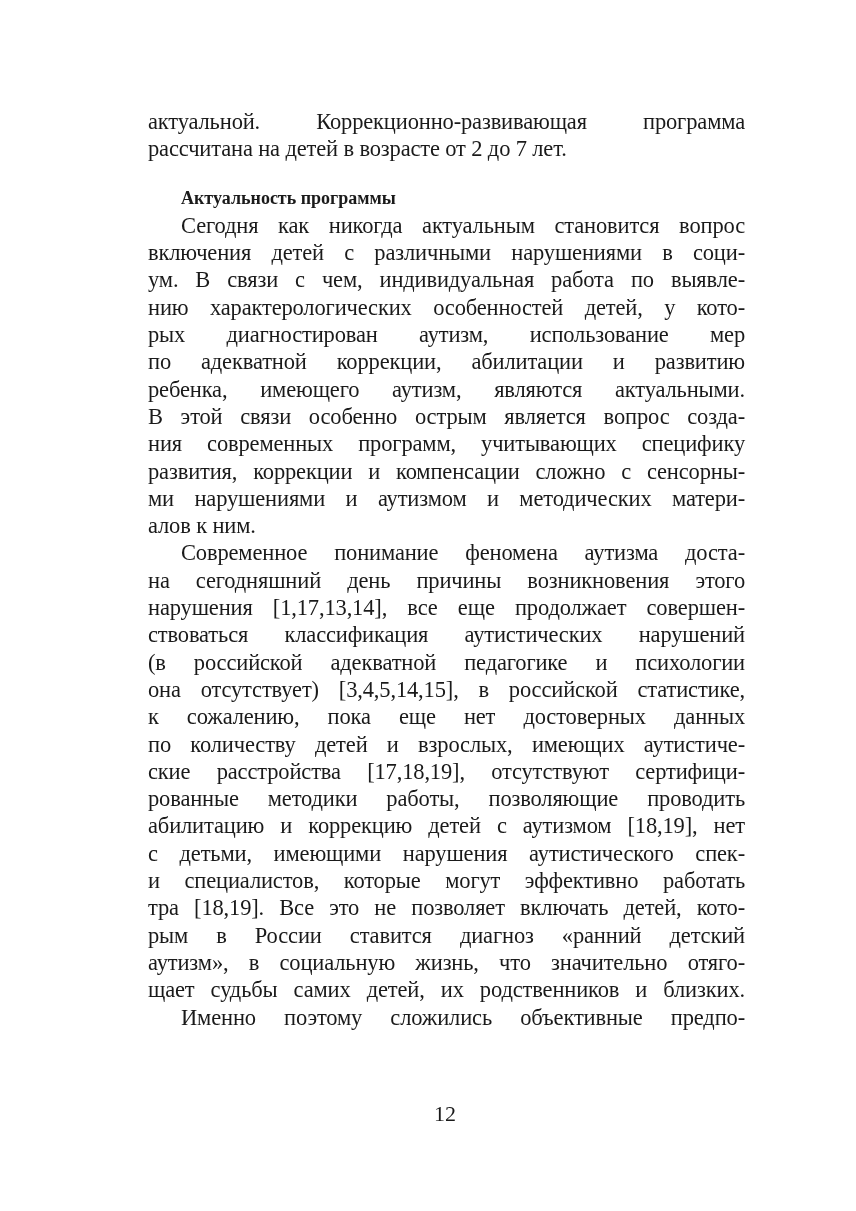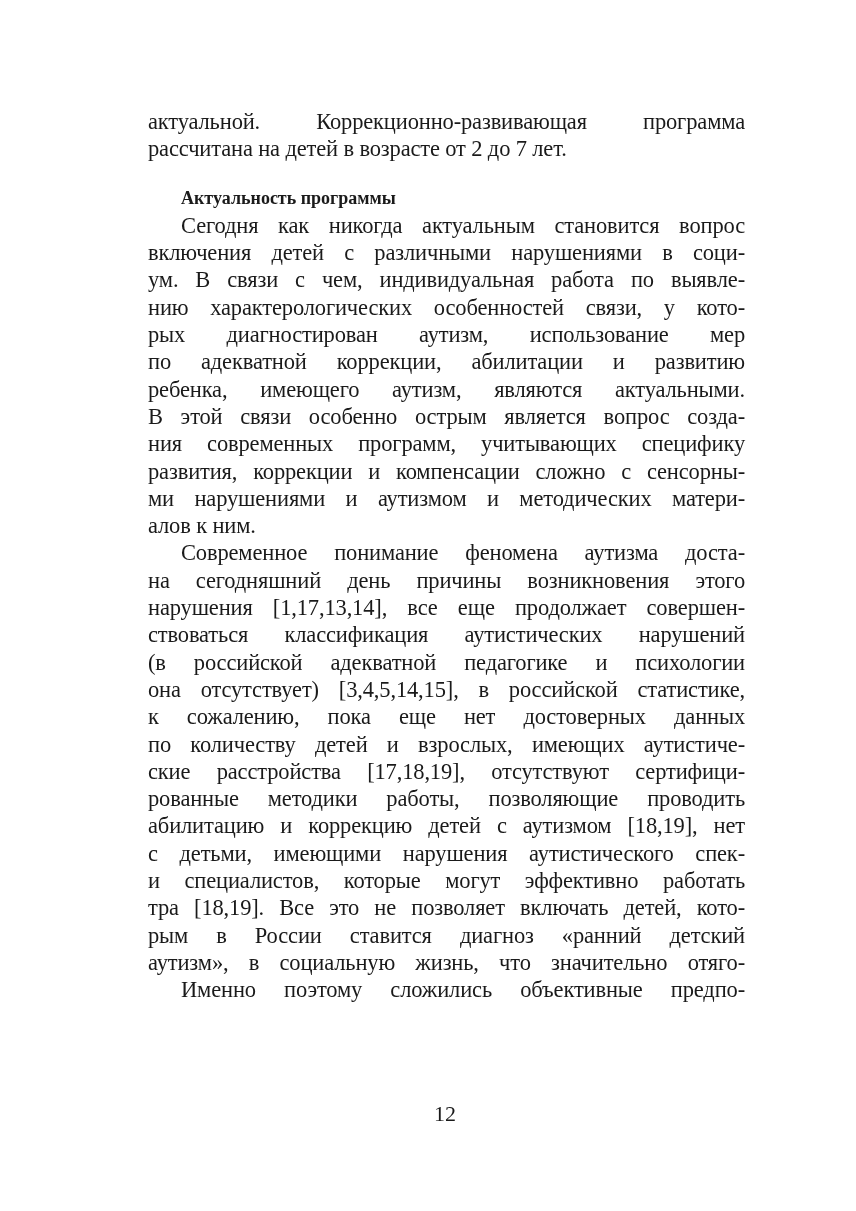--- a/index.html
+++ b/index.html
@@ -72,21 +72,21 @@
 
   <div class="gap"></div>
 
   <div>
     <span class="heading">Актуальность программы</span>
 
     <div>
       <span class="line indent">Сегодня как никогда актуальным становится вопрос</span>
       <span class="line">включения детей с различными нарушениями в соци-</span>
       <span class="line">ум. В связи с чем, индивидуальная работа по выявле-</span>
-      <span class="line">нию характерологических особенностей связи, у кото-</span>
+      <span class="line">нию характерологических особенностей детей, у кото-</span>
       <span class="line">рых диагностирован аутизм, использование мер</span>
       <span class="line">по адекватной коррекции, абилитации и развитию</span>
       <span class="line">ребенка, имеющего аутизм, являются актуальными.</span>
       <span class="line">В этой связи особенно острым является вопрос созда-</span>
       <span class="line">ния современных программ, учитывающих специфику</span>
       <span class="line">развития, коррекции и компенсации сложно с сенсорны-</span>
       <span class="line">ми нарушениями и аутизмом и методических матери-</span>
       <span class="line last">алов к ним.</span>
     </div>
 
@@ -100,20 +100,21 @@
       <span class="line">к сожалению, пока еще нет достоверных данных</span>
       <span class="line">по количеству детей и взрослых, имеющих аутистиче-</span>
       <span class="line">ские расстройства [17,18,19], отсутствуют сертифици-</span>
       <span class="line">рованные методики работы, позволяющие проводить</span>
       <span class="line">абилитацию и коррекцию детей с аутизмом [18,19], нет</span>
       <span class="line">с детьми, имеющими нарушения аутистического спек-</span>
       <span class="line">и специалистов, которые могут эффективно работать</span>
       <span class="line">тра [18,19]. Все это не позволяет включать детей, кото-</span>
       <span class="line">рым в России ставится диагноз «ранний детский</span>
       <span class="line">аутизм», в социальную жизнь, что значительно отяго-</span>
+      <span class="line">щает судьбы самих детей, их родственников и близких.</span>
     </div>
 
     <div>
       <span class="line indent">Именно поэтому сложились объективные предпо-</span>
     </div>
   </div>
 </div>
 
 <div class="page-number">12</div>
 

